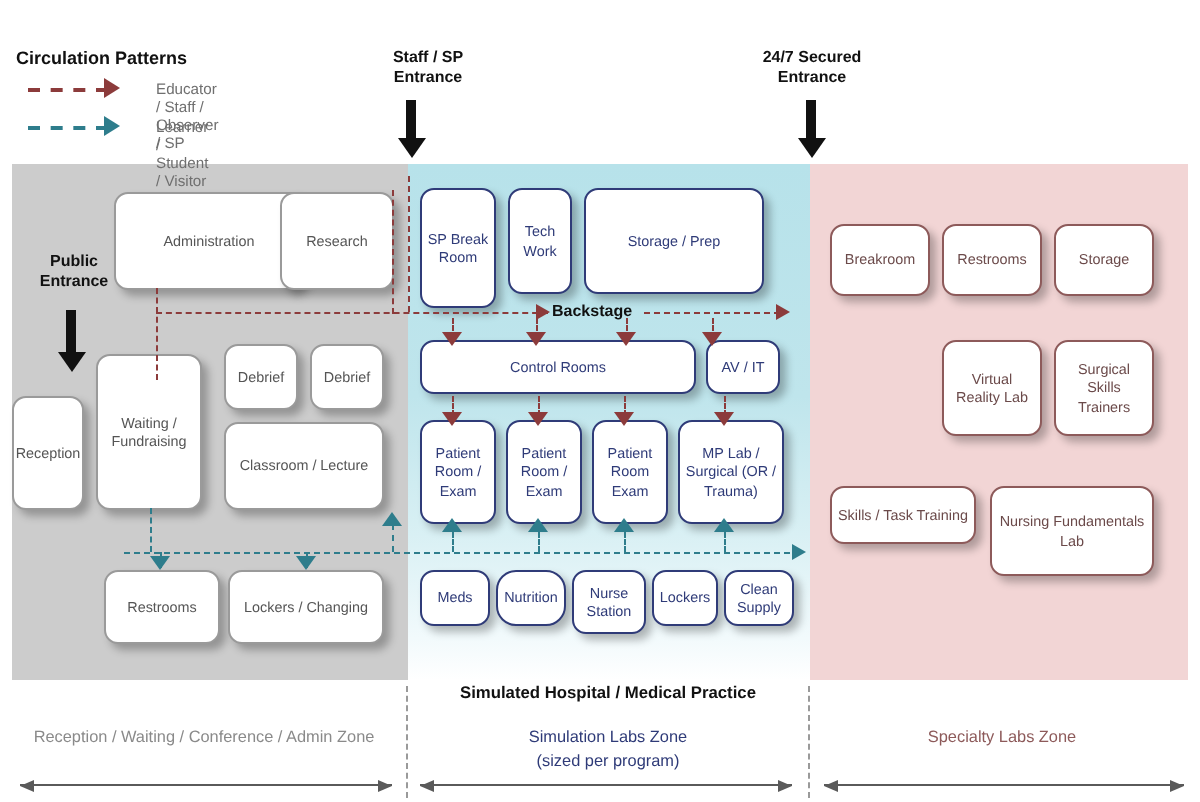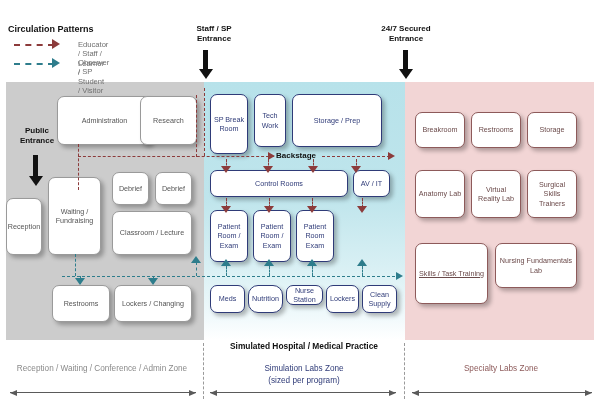--- a/index.html
+++ b/index.html
@@ -130,36 +130,36 @@
   <div class="room blue" style="left:210px;top:94px;width:38px;height:60px;">SP Break Room</div>
   <div class="room blue" style="left:254px;top:94px;width:32px;height:53px;">Tech Work</div>
   <div class="room blue" style="left:292px;top:94px;width:90px;height:53px;">Storage / Prep</div>
 
   <div class="room blue" style="left:210px;top:170px;width:138px;height:27px;">Control Rooms</div>
   <div class="room blue" style="left:353px;top:170px;width:37px;height:27px;">AV / IT</div>
 
   <div class="room blue" style="left:210px;top:210px;width:38px;height:52px;">Patient Room / Exam</div>
   <div class="room blue" style="left:253px;top:210px;width:38px;height:52px;">Patient Room / Exam</div>
   <div class="room blue" style="left:296px;top:210px;width:38px;height:52px;">Patient Room Exam</div>
+  <div class="room blue" style="left:339px;top:210px;width:53px;height:52px;">MP Lab / Surgical (OR / Trauma)</div>
 
   <div class="room blue" style="left:210px;top:285px;width:35px;height:28px;">Meds</div>
   <div class="room blue" style="left:248px;top:285px;width:35px;height:28px;border-radius:10px;">Nutrition</div>
-  <div class="room blue" style="left:286px;top:285px;width:37px;height:20px;">Nurse Station</div>
+  <div class="room blue" style="left:286px;top:285px;width:37px;height:32px;">Nurse Station</div>
   <div class="room blue" style="left:326px;top:285px;width:33px;height:28px;">Lockers</div>
   <div class="room blue" style="left:362px;top:285px;width:35px;height:28px;">Clean Supply</div>
 
   <div class="room pink" style="left:415px;top:112px;width:50px;height:36px;">Breakroom</div>
   <div class="room pink" style="left:471px;top:112px;width:50px;height:36px;">Restrooms</div>
   <div class="room pink" style="left:527px;top:112px;width:50px;height:36px;">Storage</div>
 
-  <div class="room pink" style="left:415px;top:170px;width:50px;height:48px;">Anatomy Lab</div>
   <div class="room pink" style="left:471px;top:170px;width:50px;height:48px;">Virtual Reality Lab</div>
   <div class="room pink" style="left:527px;top:170px;width:50px;height:48px;">Surgical Skills Trainers</div>
 
-  <div class="room pink" style="left:415px;top:243px;width:73px;height:61px;text-decoration:underline;">Skills / Task Training</div>
+  <div class="room pink" style="left:415px;top:243px;width:73px;height:29px;">Skills / Task Training</div>
   <div class="room pink" style="left:495px;top:243px;width:82px;height:45px;">Nursing Fundamentals Lab</div>
 
   <div class="dash-v" style="left:204px;top:88px;height:68px;"></div>
 
   <div class="dash-h" style="left:78px;top:156px;width:196px;"></div>
   <div class="ah-r" style="left:268px;top:151.5px;"></div>
 
   <div class="dash-h" style="left:322px;top:156px;width:68px;"></div>
   <div class="ah-r" style="left:388px;top:151.5px;"></div>
 

